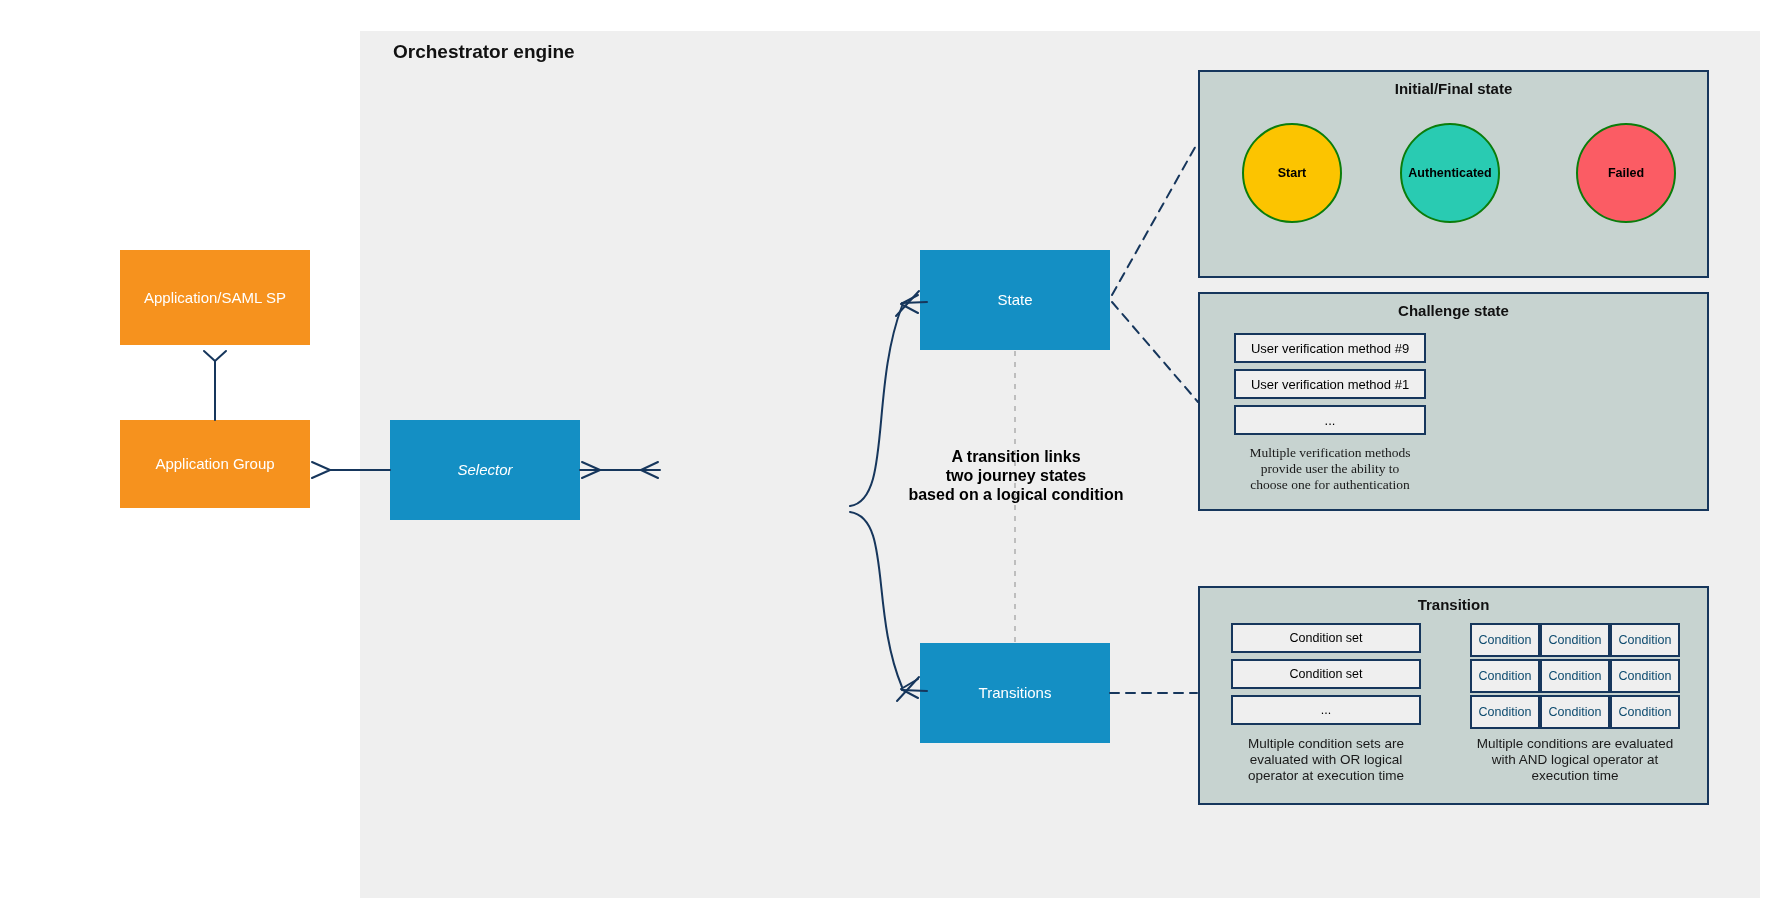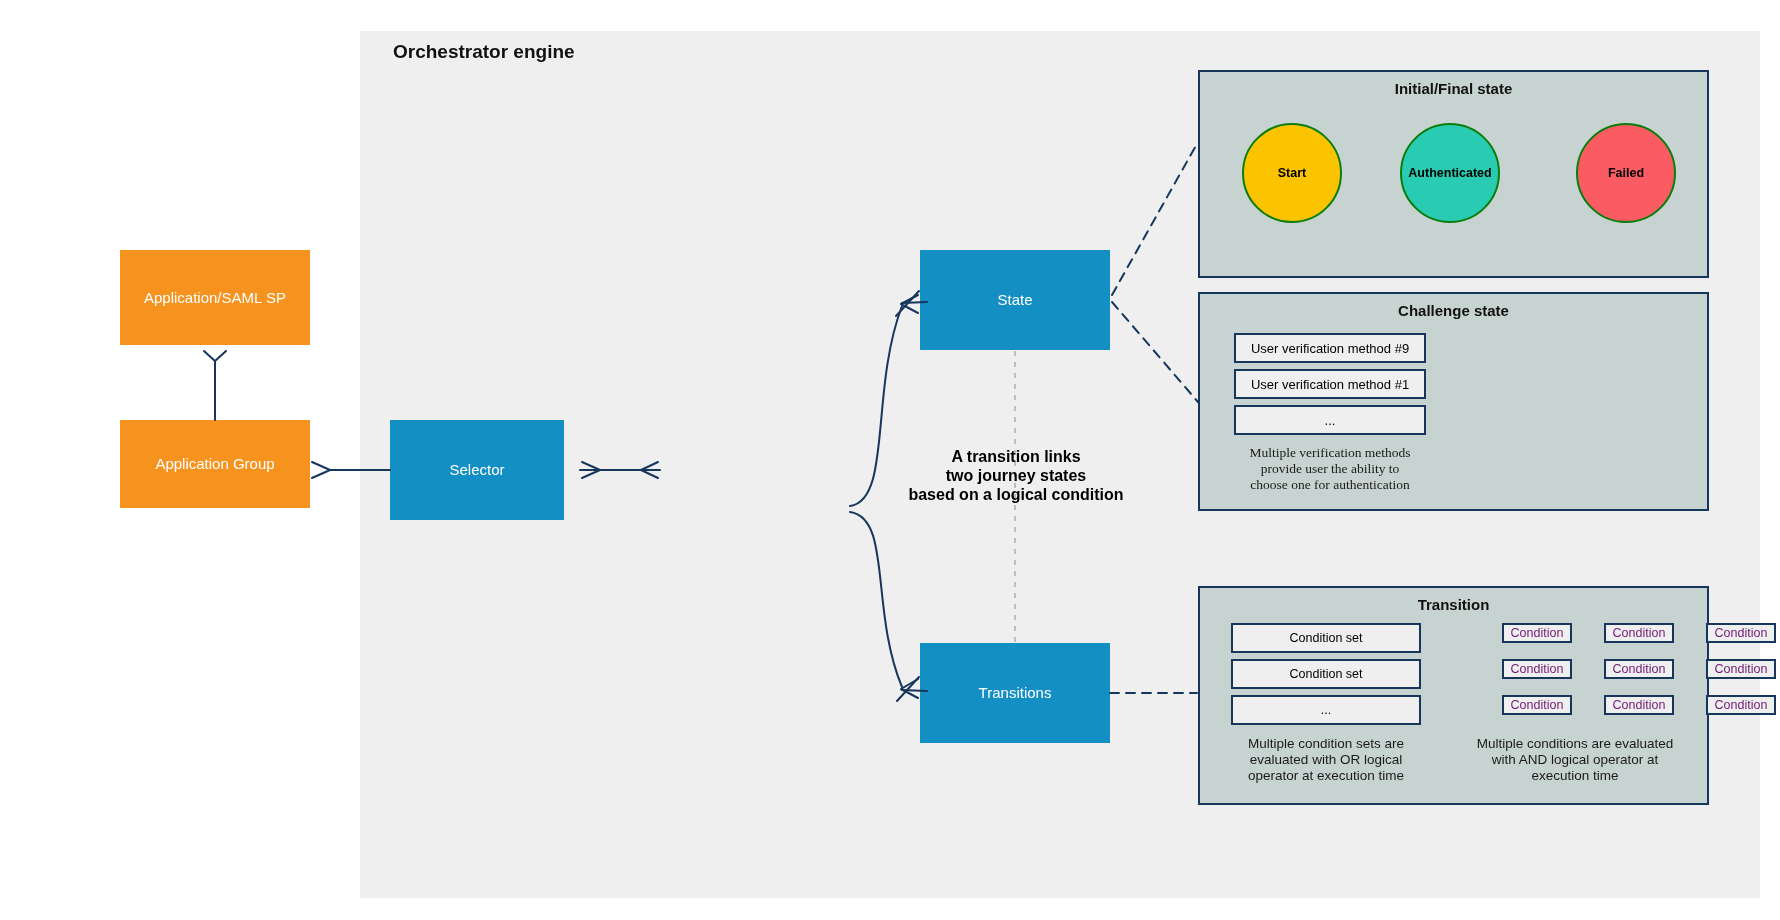--- a/index.html
+++ b/index.html
@@ -12,21 +12,21 @@
   
   #engine-bg{left:360px;top:31px;width:1400px;height:867px;background:var(--engine_bg,#efefef);}
   #engine-title{left:393px;top:41px;font-size:19px;font-weight:bold;color:var(--text_dark,#111);}
   
   .node{display:flex;align-items:center;justify-content:center;text-align:center;
         color:var(--text_on_fill,#fff);font-size:15px;line-height:1.2;}
   .node.orange{background:var(--orange,#f6921e);}
   .node.blue{background:var(--blue,#148fc4);}
   #node-app-sp{left:120px;top:250px;width:190px;height:95px;}
   #node-app-group{left:120px;top:420px;width:190px;height:88px;}
-  #node-selector{left:390px;top:420px;width:174px;height:100px;}
+  #node-selector{left:390px;top:420px;width:190px;height:100px;font-style:italic;}
   #node-journey{left:660px;top:420px;width:190px;height:100px;}
   #node-state{left:920px;top:250px;width:190px;height:100px;}
   #node-transitions{left:920px;top:643px;width:190px;height:100px;}
   
   #annotation{left:886px;top:447px;width:260px;text-align:center;font-size:16px;
               font-weight:bold;color:#000;line-height:19px;}
   
   .panel{left:1198px;width:511px;background:var(--sage,#c7d3d0);
          border:2px solid var(--navy,#16365c);box-sizing:border-box;}
   #panel-initial{top:70px;height:208px;}
@@ -46,23 +46,23 @@
   .inner-box{position:absolute;background:var(--inner_box_bg,#efefef);
     border:2px solid var(--navy,#16365c);box-sizing:border-box;
     display:flex;align-items:center;justify-content:center;
     font-size:13px;color:#000;}
   .method-box{left:34px;width:192px;height:30px;}
   #method-1{top:39px;} #method-2{top:75px;} #method-3{top:111px;}
   .set-box{left:31px;width:190px;height:30px;font-size:12.5px;}
   #set-1{top:35px;} #set-2{top:71px;} #set-3{top:107px;}
   .grid-row{position:absolute;left:270px;display:flex;}
   #grid-row-1{top:35px;} #grid-row-2{top:71px;} #grid-row-3{top:107px;}
-  .cond-cell{position:relative;width:70px;height:20px;background:var(--inner_box_bg,#efefef);
+  .cond-cell{position:relative;width:70px;height:34px;background:var(--inner_box_bg,#efefef);
     border:2px solid var(--navy,#16365c);box-sizing:border-box;
-    display:flex;align-items:center;justify-content:center;font-size:12.5px;color:#701a75;margin-left:32px;}
+    display:flex;align-items:center;justify-content:center;font-size:12.5px;color:#0c4a6e;}
   
   .caption{position:absolute;text-align:center;font-size:13.5px;line-height:16px;color:#1a1a1a;}
   #challenge-caption{left:34px;top:151px;width:192px;font-family:Liberation Serif, serif;}
   #or-caption{left:21px;top:148px;width:210px;}
   #and-caption{left:268px;top:148px;width:214px;}
   
   svg.layer{position:absolute;left:0;top:0;pointer-events:none;}
 </style>
 </head>
 <body>

